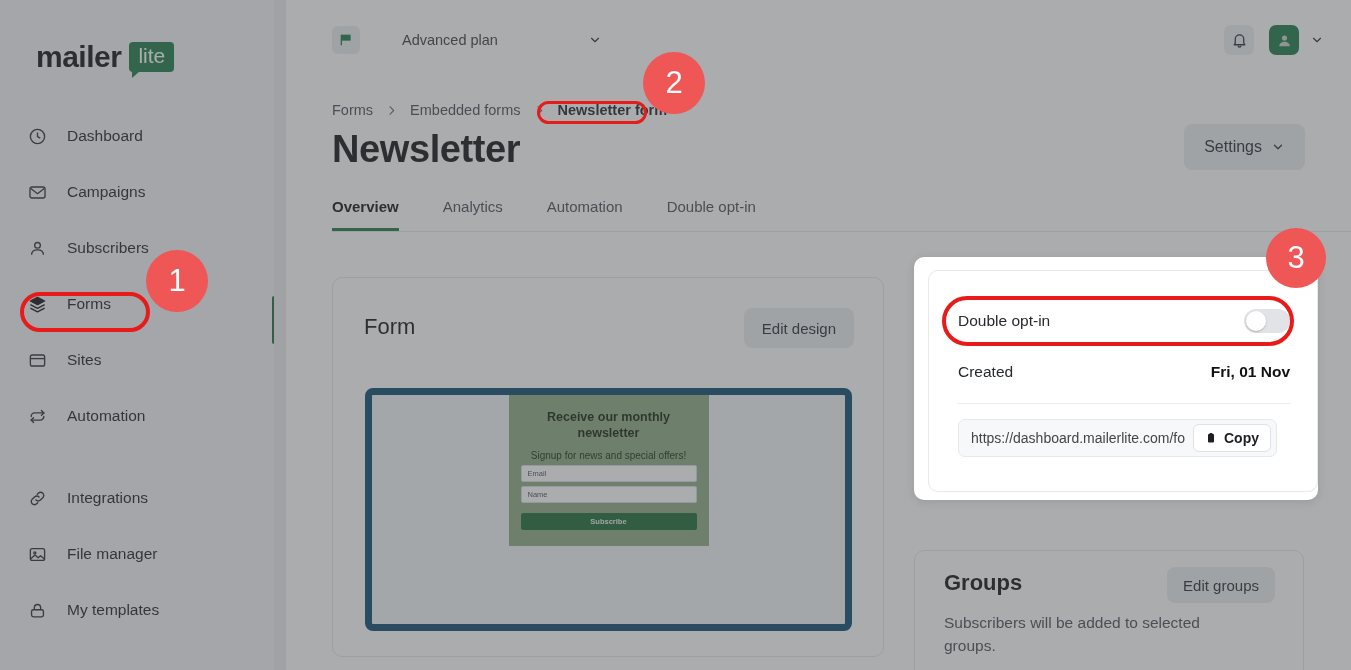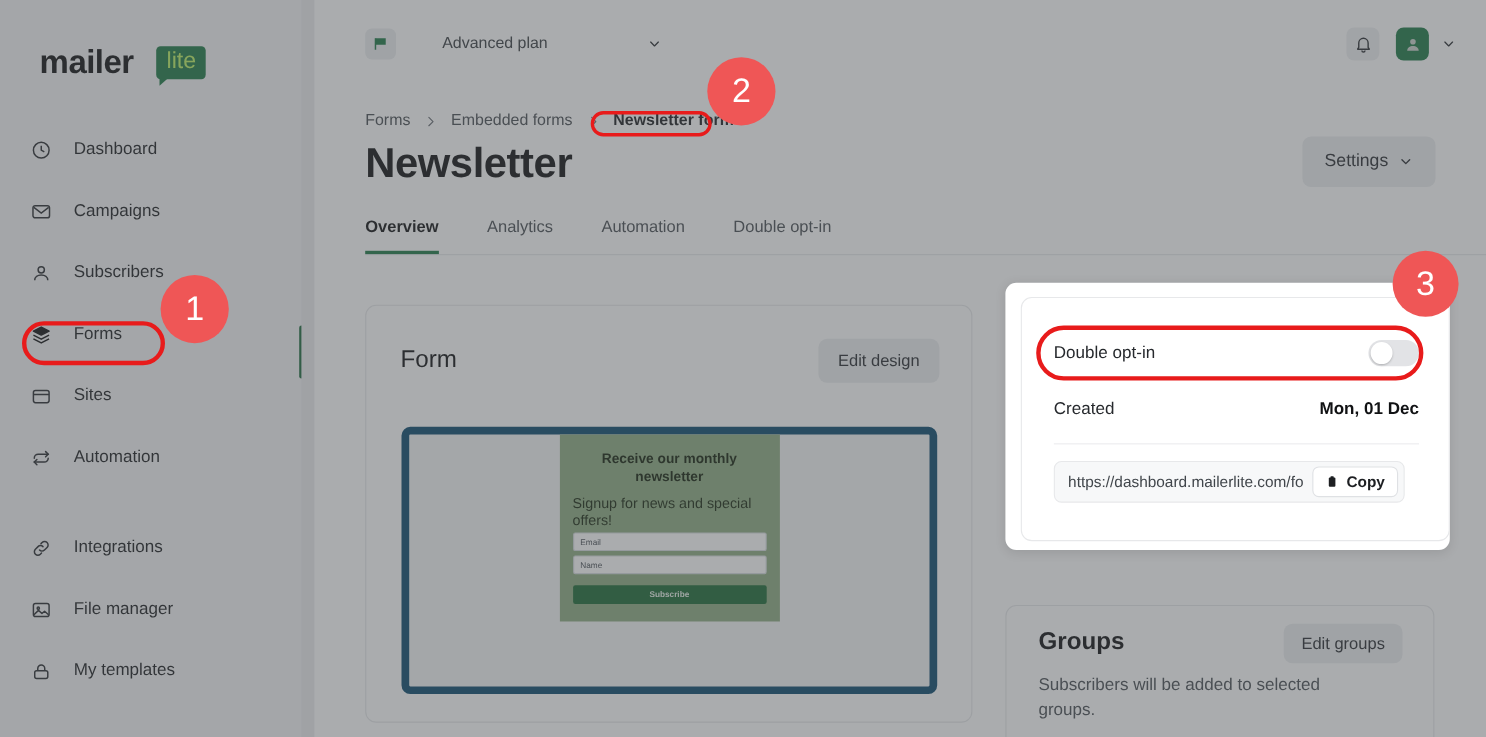--- a/index.html
+++ b/index.html
@@ -22,25 +22,25 @@
   .logo {
     position: absolute; left: 36px; top: 40px;
     display: flex; align-items: center; gap: 0;
   }
   .logo-mailer {
     font-size: 30px; font-weight: 700; color: #111214;
     letter-spacing: -0.5px;
   }
   .logo-lite {
     position: relative;
-    background: #1f7a47; color: #bef264;
+    background: #1f7a47; color: #ffffff;
     font-size: 21px; font-weight: 500;
     padding: 2px 9px 3px 9px;
     border-radius: 4px;
-    margin-left: 21px;
+    margin-left: 8px;
     line-height: 1.18;
   }
   .logo-lite::after {
     content: ""; position: absolute;
     left: 3px; bottom: -6px;
     border-left: 8px solid #1f7a47;
     border-bottom: 7px solid transparent;
   }
 
   .nav { position: absolute; left: 0; top: 120px; width: 280px; }
@@ -207,21 +207,21 @@
   .mini-form {
     width: 200px; background: #8fad83;
     padding: 14px 12px 16px 12px;
     margin-top: 0;
   }
   .mf-title {
     font-size: 12.5px; font-weight: 700; color: #16230f;
     text-align: center; line-height: 1.3;
   }
   .mf-sub {
-    font-size: 13px; color: #1b2a13; 
+    font-size: 10px; color: #1b2a13; text-align: center;
     margin-top: 8px;
   }
   .mf-input {
     margin-top: 4px; height: 17px;
     background: #ffffff; border: 1px solid #d8dde0;
     border-radius: 2px;
     font-size: 7.5px; color: #4a5057;
     display: flex; align-items: center; padding-left: 6px;
   }
   .mf-btn {
@@ -564,21 +564,21 @@
   <div class="spot spot-optin">
     <div class="optin-card" style="left:14px; top:13px; position:absolute;">
       <div class="optin-row">
         <span class="optin-label">Double opt-in</span>
         <span class="toggle">
           <span class="knob"></span>
         </span>
       </div>
       <div class="created-row">
         <span class="created-label">Created</span>
-        <span class="created-val">Mon, 01 Dec</span>
+        <span class="created-val">Fri, 01 Nov</span>
       </div>
       <div class="url-box">
         <span class="url-text">https://dashboard.mailerlite.com/fo</span>
         <button class="copy-btn">
           <span>
             <svg viewBox="0 0 24 24" fill="#1d1f22">
                 <rect x="6" y="4" width="12" height="17" rx="2"></rect>
                 <rect x="9" y="2" width="6" height="3.4" rx="1.2"></rect>
               </svg>
           </span>

